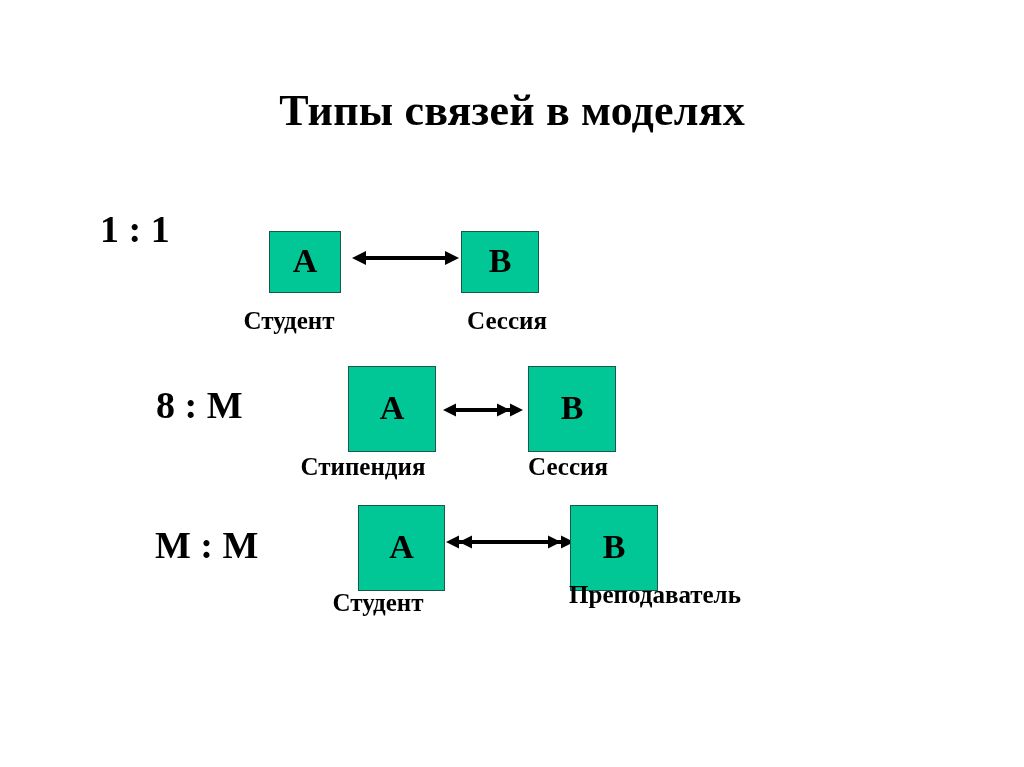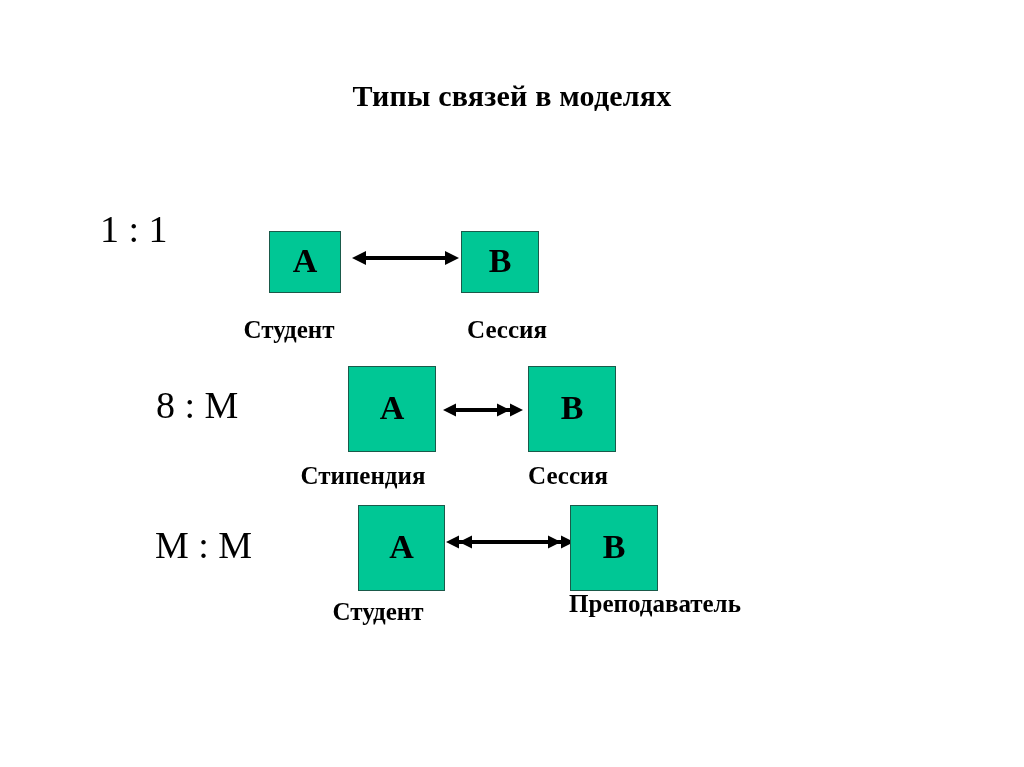--- a/index.html
+++ b/index.html
@@ -20,45 +20,45 @@
     position: relative;
     width: 1024px;
     height: 767px;
     background: #ffffff;
   }
 
   
   #title-block {
     position: absolute;
     left: 0;
-    top: 76px;
+    top: 82px;
     width: 1024px;
     text-align: center;
     font-weight: bold;
-    font-size: 30px;
+    font-size: 44px;
     line-height: 1.30;
     letter-spacing: 0.2px;
     color: #000000;
   }
   #title-block .title-line {
     display: block;
     white-space: nowrap;
   }
 
   
   .rel-row {
     position: absolute;
     left: 0;
     width: 1024px;
     height: 0;
   }
 
   .ratio-label {
     position: absolute;
-    font-weight: normal;
+    font-weight: bold;
     font-size: 38px;
     line-height: 1;
     color: #000000;
     white-space: nowrap;
   }
 
   
   .entity-box {
     position: absolute;
     box-sizing: border-box;
@@ -78,21 +78,20 @@
   }
 
   .entity-caption {
     position: absolute;
     font-weight: bold;
     font-size: 25px;
     line-height: 1;
     color: #000000;
     white-space: nowrap;
     text-align: center;
-    margin-top: 9px;
   }
 
   
   .connector {
     position: absolute;
     display: block;
   }
   .connector svg {
     display: block;
     overflow: visible;

